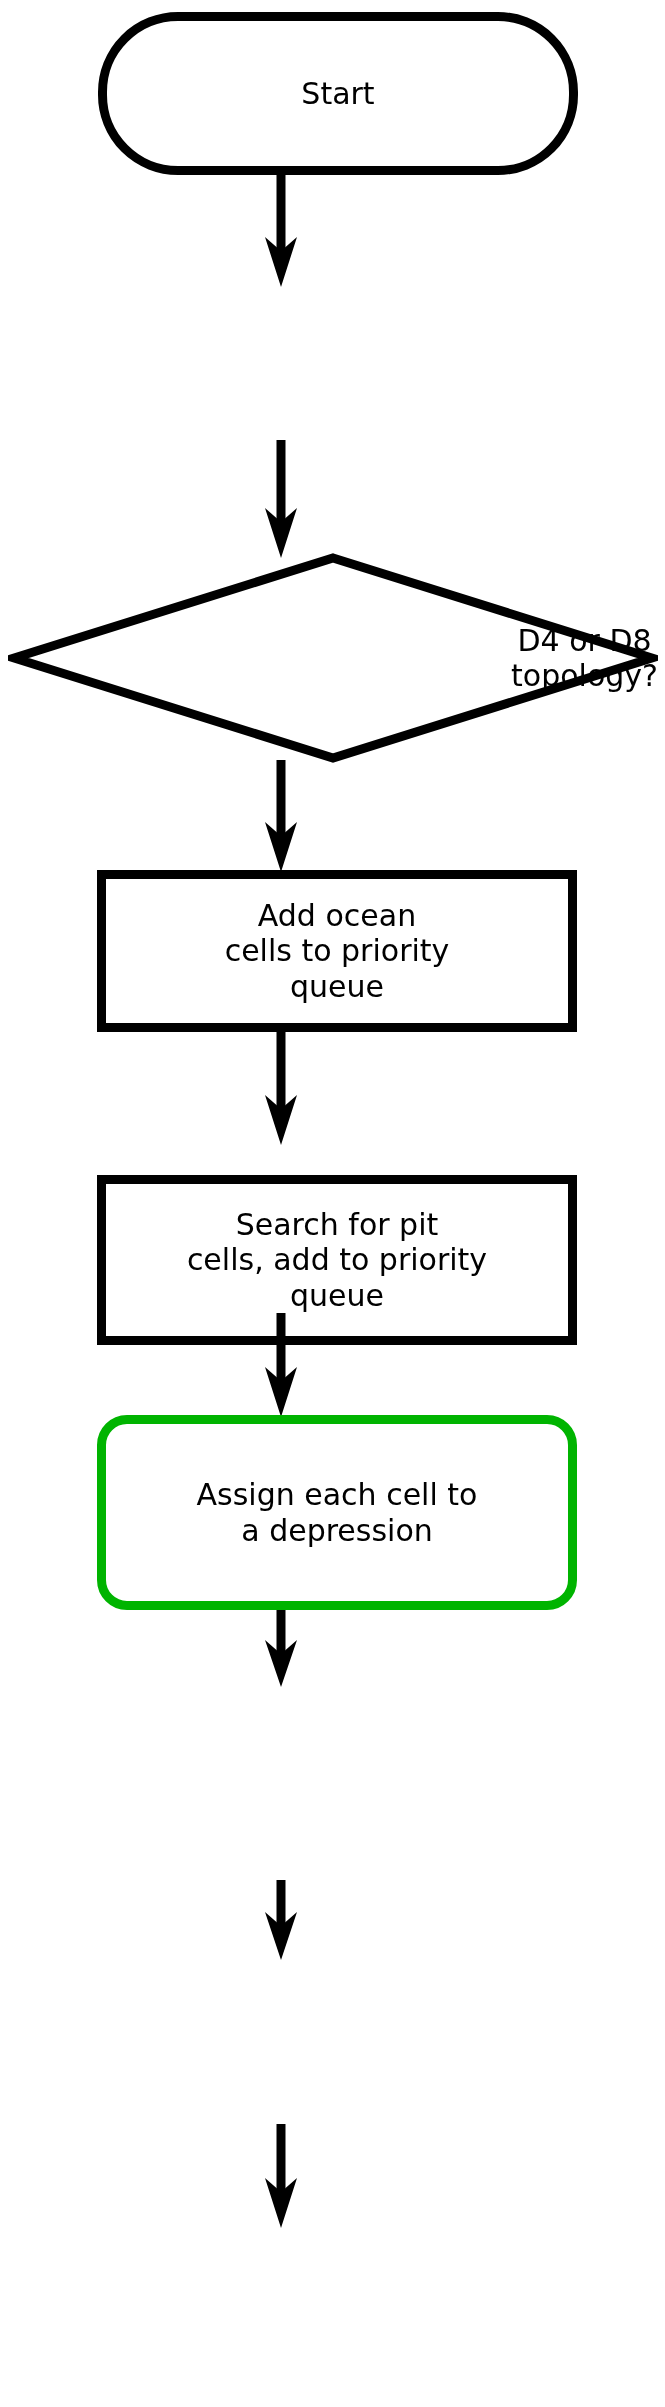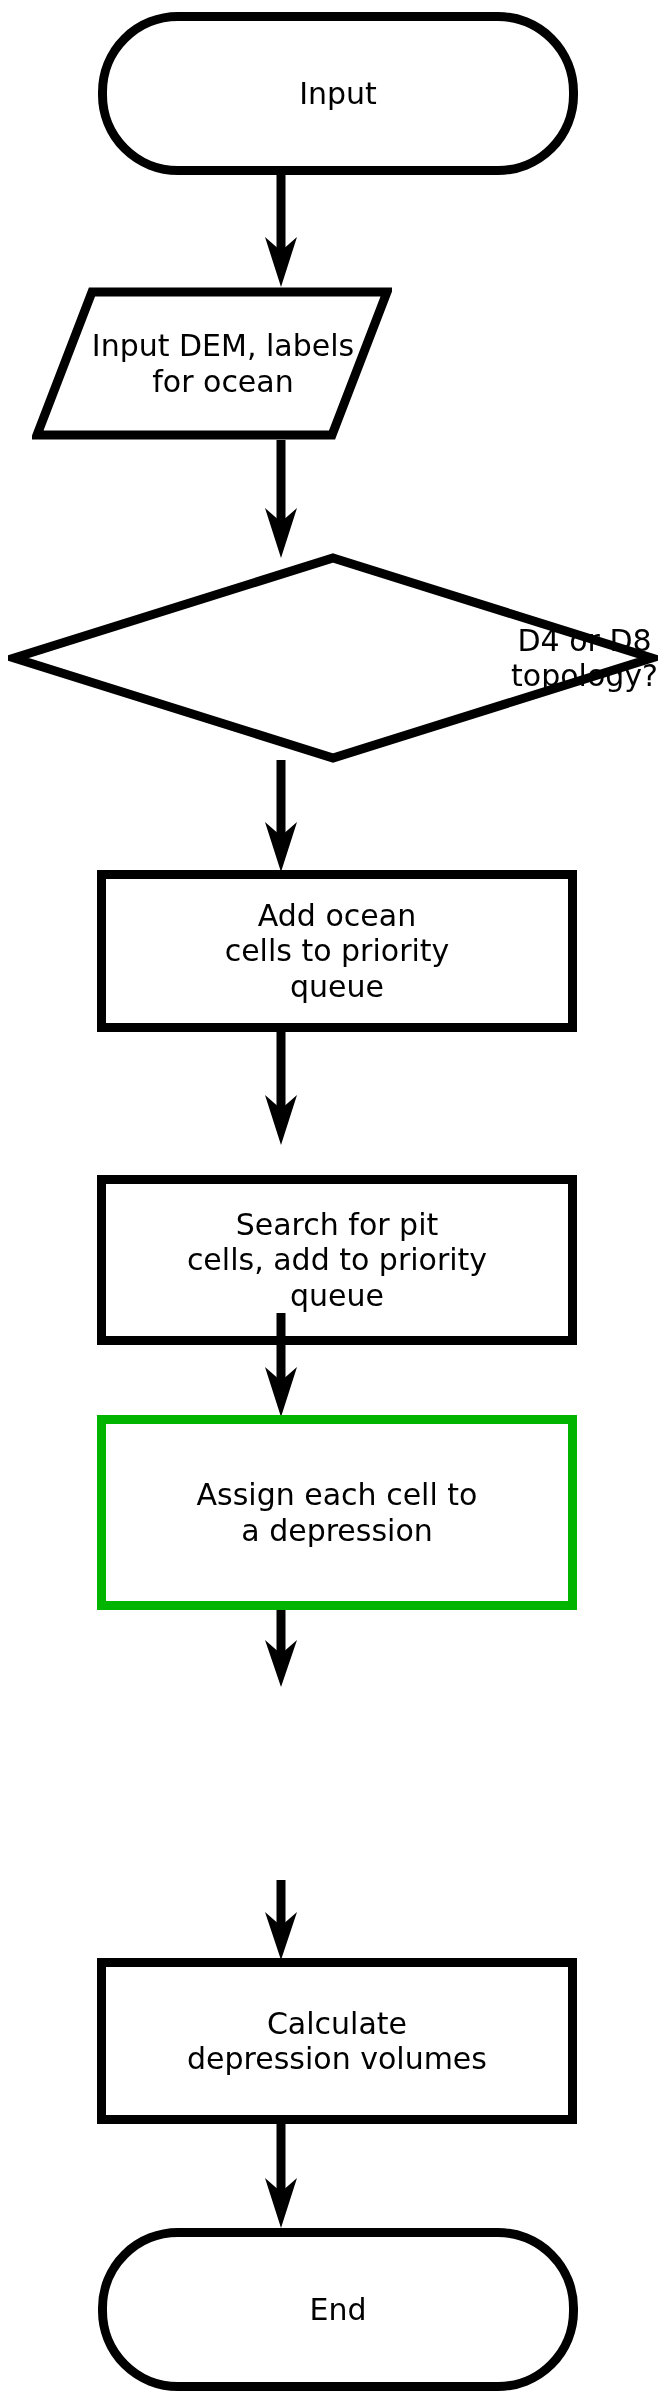--- a/index.html
+++ b/index.html
@@ -74,37 +74,30 @@
     position: absolute;
   }
   .edge svg { display: block; overflow: visible; }
 </style>
 </head>
 <body>
 
 <div id="canvas" style="background: rgb(255, 255, 255);">
 
   <div class="node terminator" style="left: 98px; top: 12px; width: 480px; height: 163px; border-color: rgb(0, 0, 0);">
-    <span class="label">Input</span>
+    <span class="label">Start</span>
   </div>
 
   <div class="edge" style="left:263px; top:175px; width:36px; height:112px;">
     <svg width="36" height="112" viewBox="0 0 36 112">
       <line x1="18" y1="0" x2="18" y2="86" stroke="#000000" stroke-width="9"></line>
       <polygon points="18,112 2,62 18,76 34,62" fill="#000000"></polygon>
     </svg>
   </div>
 
-  <div class="node data" style="left:32px; top:287px; width:360px; height:153px;">
-    <svg class="shape-svg" viewBox="0 0 360 153" preserveAspectRatio="none">
-      <polygon points="60,5 355,5 300,148 5,148" fill="#ffffff" stroke="#000000" stroke-width="9" stroke-linejoin="miter"></polygon>
-    </svg>
-    <span class="label" style="margin-left:22px;">Input DEM, labels
-for ocean</span>
-  </div>
 
   <div class="edge" style="left:263px; top:440px; width:36px; height:118px;">
     <svg width="36" height="118" viewBox="0 0 36 118">
       <line x1="18" y1="0" x2="18" y2="92" stroke="#000000" stroke-width="9"></line>
       <polygon points="18,118 2,68 18,82 34,68" fill="#000000"></polygon>
     </svg>
   </div>
 
   <div class="node decision" style="left:8px; top:552px; width:650px; height:212px;">
     <svg class="shape-svg" viewBox="0 0 650 212" preserveAspectRatio="none">
@@ -140,49 +133,42 @@
 queue</span>
   </div>
 
   <div class="edge" style="left:263px; top:1313px; width:36px; height:104px;">
     <svg width="36" height="104" viewBox="0 0 36 104">
       <line x1="18" y1="0" x2="18" y2="78" stroke="#000000" stroke-width="9"></line>
       <polygon points="18,104 2,54 18,68 34,54" fill="#000000"></polygon>
     </svg>
   </div>
 
-  <div class="node process accent-green" style="left: 97px; top: 1415px; width: 480px; height: 195px; border-color: rgb(0, 180, 0);">
+  <div class="node process accent-green" style="left: 97px; top: 1415px; width: 480px; height: 195px; border-color: rgb(0, 180, 0); border-radius: 30px;">
     <span class="label">Assign each cell to
 a depression</span>
   </div>
 
   <div class="edge" style="left:263px; top:1610px; width:36px; height:77px;">
     <svg width="36" height="77" viewBox="0 0 36 77">
       <line x1="18" y1="0" x2="18" y2="53" stroke="#000000" stroke-width="9"></line>
       <polygon points="18,77 2,30 18,44 34,30" fill="#000000"></polygon>
     </svg>
   </div>
 
 
   <div class="edge" style="left:263px; top:1880px; width:36px; height:80px;">
     <svg width="36" height="80" viewBox="0 0 36 80">
       <line x1="18" y1="0" x2="18" y2="54" stroke="#000000" stroke-width="9"></line>
       <polygon points="18,80 2,32 18,46 34,32" fill="#000000"></polygon>
     </svg>
   </div>
 
-  <div class="node process" style="left: 97px; top: 1958px; width: 480px; height: 166px; border-color: rgb(0, 0, 0);">
-    <span class="label">Calculate
-depression volumes</span>
-  </div>
 
   <div class="edge" style="left:263px; top:2124px; width:36px; height:104px;">
     <svg width="36" height="104" viewBox="0 0 36 104">
       <line x1="18" y1="0" x2="18" y2="78" stroke="#000000" stroke-width="9"></line>
       <polygon points="18,104 2,54 18,68 34,54" fill="#000000"></polygon>
     </svg>
   </div>
 
-  <div class="node terminator" style="left: 98px; top: 2228px; width: 480px; height: 163px; border-color: rgb(0, 0, 0);">
-    <span class="label">End</span>
-  </div>
 
 </div>
 
 </body></html>

